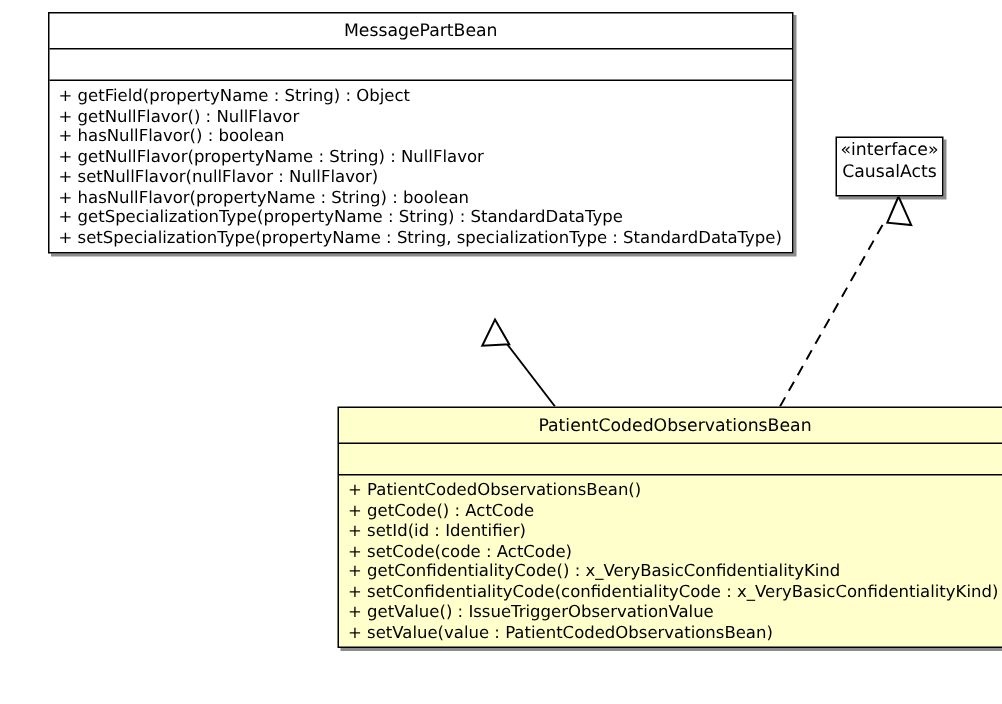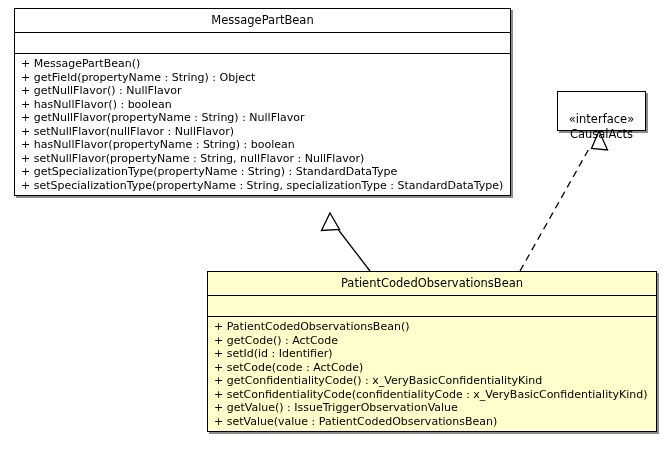--- a/index.html
+++ b/index.html
@@ -27,20 +27,21 @@
     height: 469px;
     pointer-events: none;
   }
   .uml-class {
     position: absolute;
     box-sizing: border-box;
     border: 1px solid #000000;
     background: #ffffff;
     box-shadow: 2px 2px 0 rgba(0,0,0,0.45);
     z-index: 2;
+    margin-left: 18px;
   }
   .uml-class.tinted {
     background: #ffffcc;
   }
   .class-name {
     text-align: center;
     font-size: 11.5px;
     color: #000000;
     padding: 5px 4px 5px 4px;
     line-height: 13px;
@@ -99,34 +100,32 @@
     <g>
       <line x1="520" y1="271" x2="590" y2="147" stroke="#000000" stroke-width="1.3" stroke-dasharray="7,5"></line>
       <polygon points="599,131 591.5,148.5 607.5,150" fill="#ffffff" stroke="#000000" stroke-width="1.3"></polygon>
     </g>
   </svg>
 
   <div class="uml-class" style="left:14px; top:8px; width:497px;">
     <div class="class-name">MessagePartBean</div>
     <div class="compartment-divider attr-compartment"></div>
     <div class="compartment-divider ops-compartment">
-      <div class="member">+ MessagePartBean()</div>
       <div class="member">+ getField(propertyName : String) : Object</div>
       <div class="member">+ getNullFlavor() : NullFlavor</div>
       <div class="member">+ hasNullFlavor() : boolean</div>
       <div class="member">+ getNullFlavor(propertyName : String) : NullFlavor</div>
       <div class="member">+ setNullFlavor(nullFlavor : NullFlavor)</div>
       <div class="member">+ hasNullFlavor(propertyName : String) : boolean</div>
-      <div class="member">+ setNullFlavor(propertyName : String, nullFlavor : NullFlavor)</div>
       <div class="member">+ getSpecializationType(propertyName : String) : StandardDataType</div>
       <div class="member">+ setSpecializationType(propertyName : String, specializationType : StandardDataType)</div>
     </div>
   </div>
 
-  <div class="iface-box" style="left:557px; top:91px; width:89px; height:40px; padding-top:20px;">
+  <div class="iface-box" style="left:557px; top:91px; width:72px; height:40px; padding-top:0;">
     <div class="iface-name stereotype">«interface»</div>
     <div class="iface-name">CausalActs</div>
   </div>
 
   <div class="uml-class tinted" style="left:207px; top:271px; width:450px;">
     <div class="class-name">PatientCodedObservationsBean</div>
     <div class="compartment-divider attr-compartment"></div>
     <div class="compartment-divider ops-compartment">
       <div class="member">+ PatientCodedObservationsBean()</div>
       <div class="member">+ getCode() : ActCode</div>

